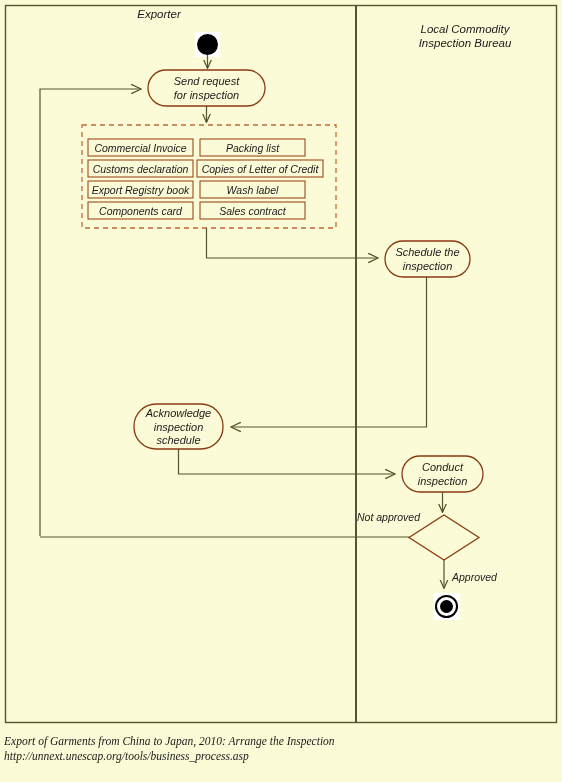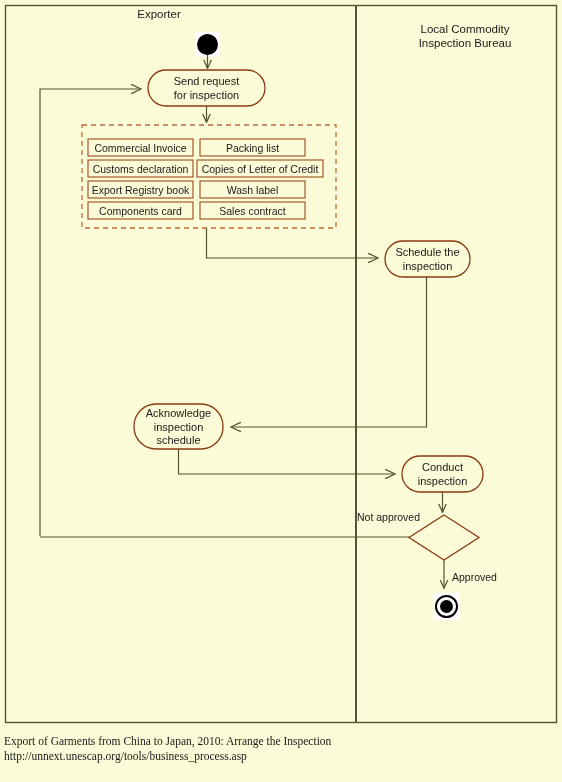--- a/index.html
+++ b/index.html
@@ -9,20 +9,21 @@
   }
   body {
     font-family: "Liberation Sans", sans-serif;
   }
   #page {
     position: relative;
     width: 562px;
     height: 782px;
     background: #fbfbd8;
     overflow: hidden;
+    font-style: italic;
   }
   #diagram-svg {
     position: absolute;
     left: 0;
     top: 0;
     width: 562px;
     height: 782px;
   }
   .lane-title {
     font-size: 11.5px;

